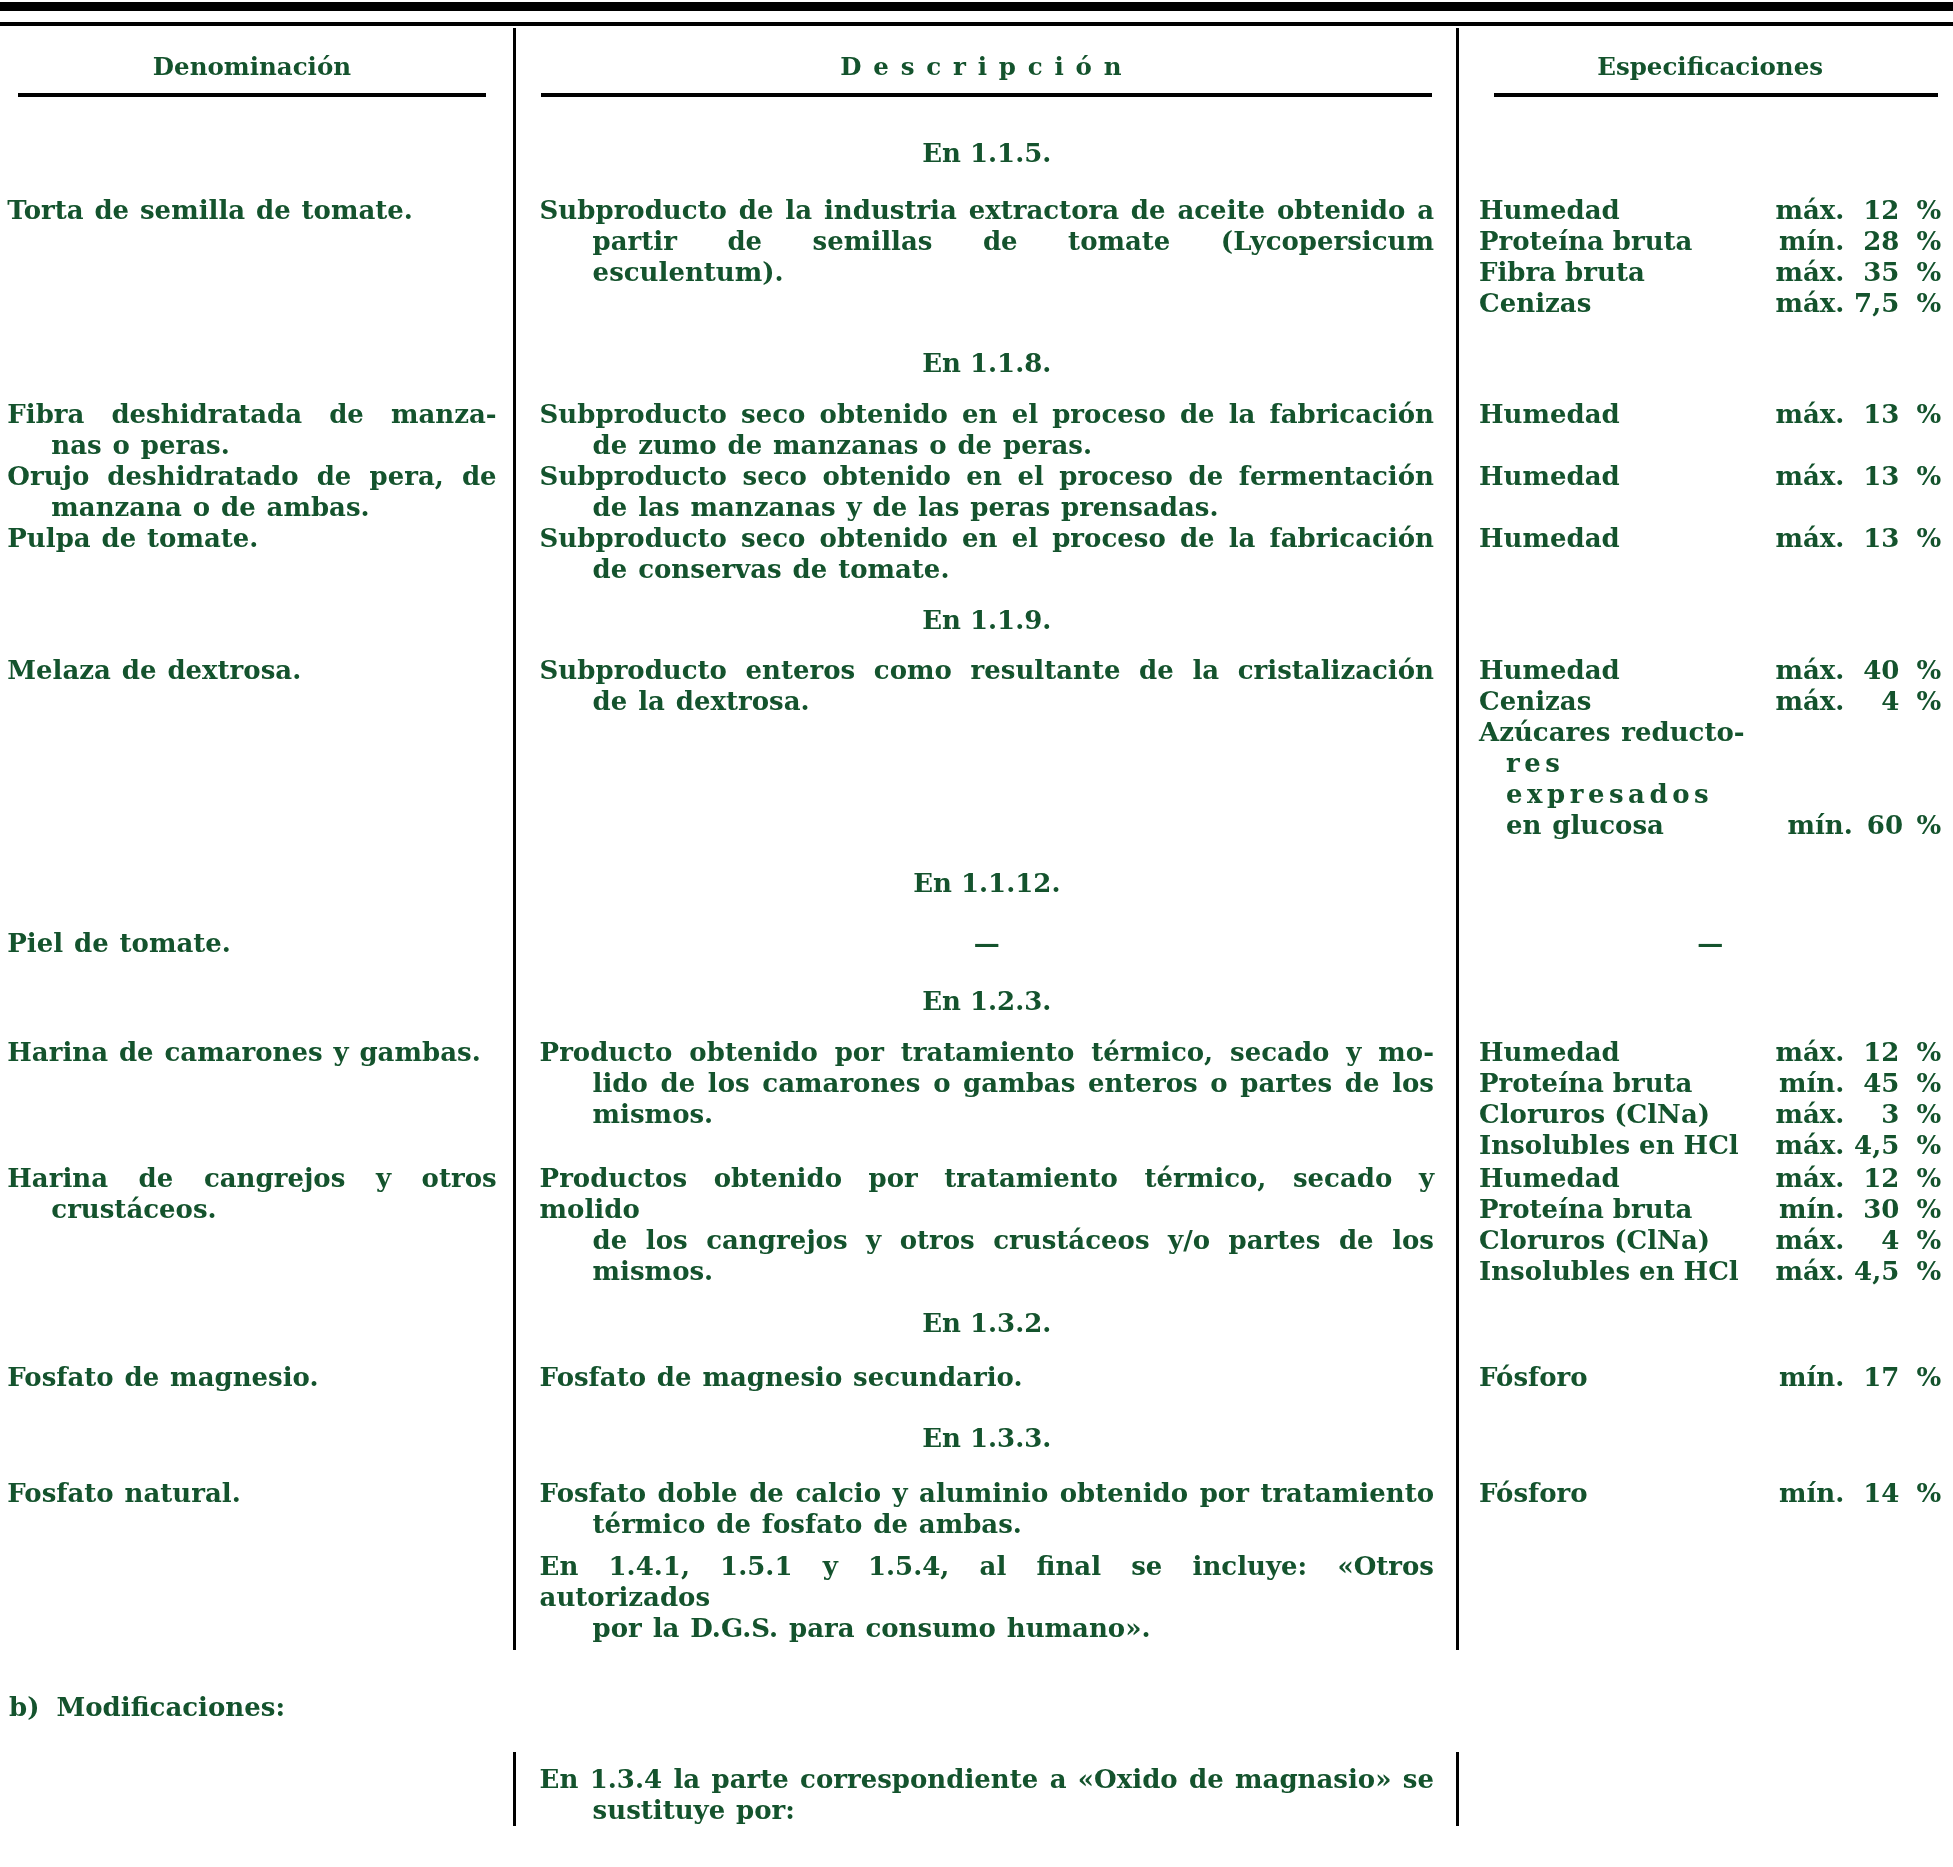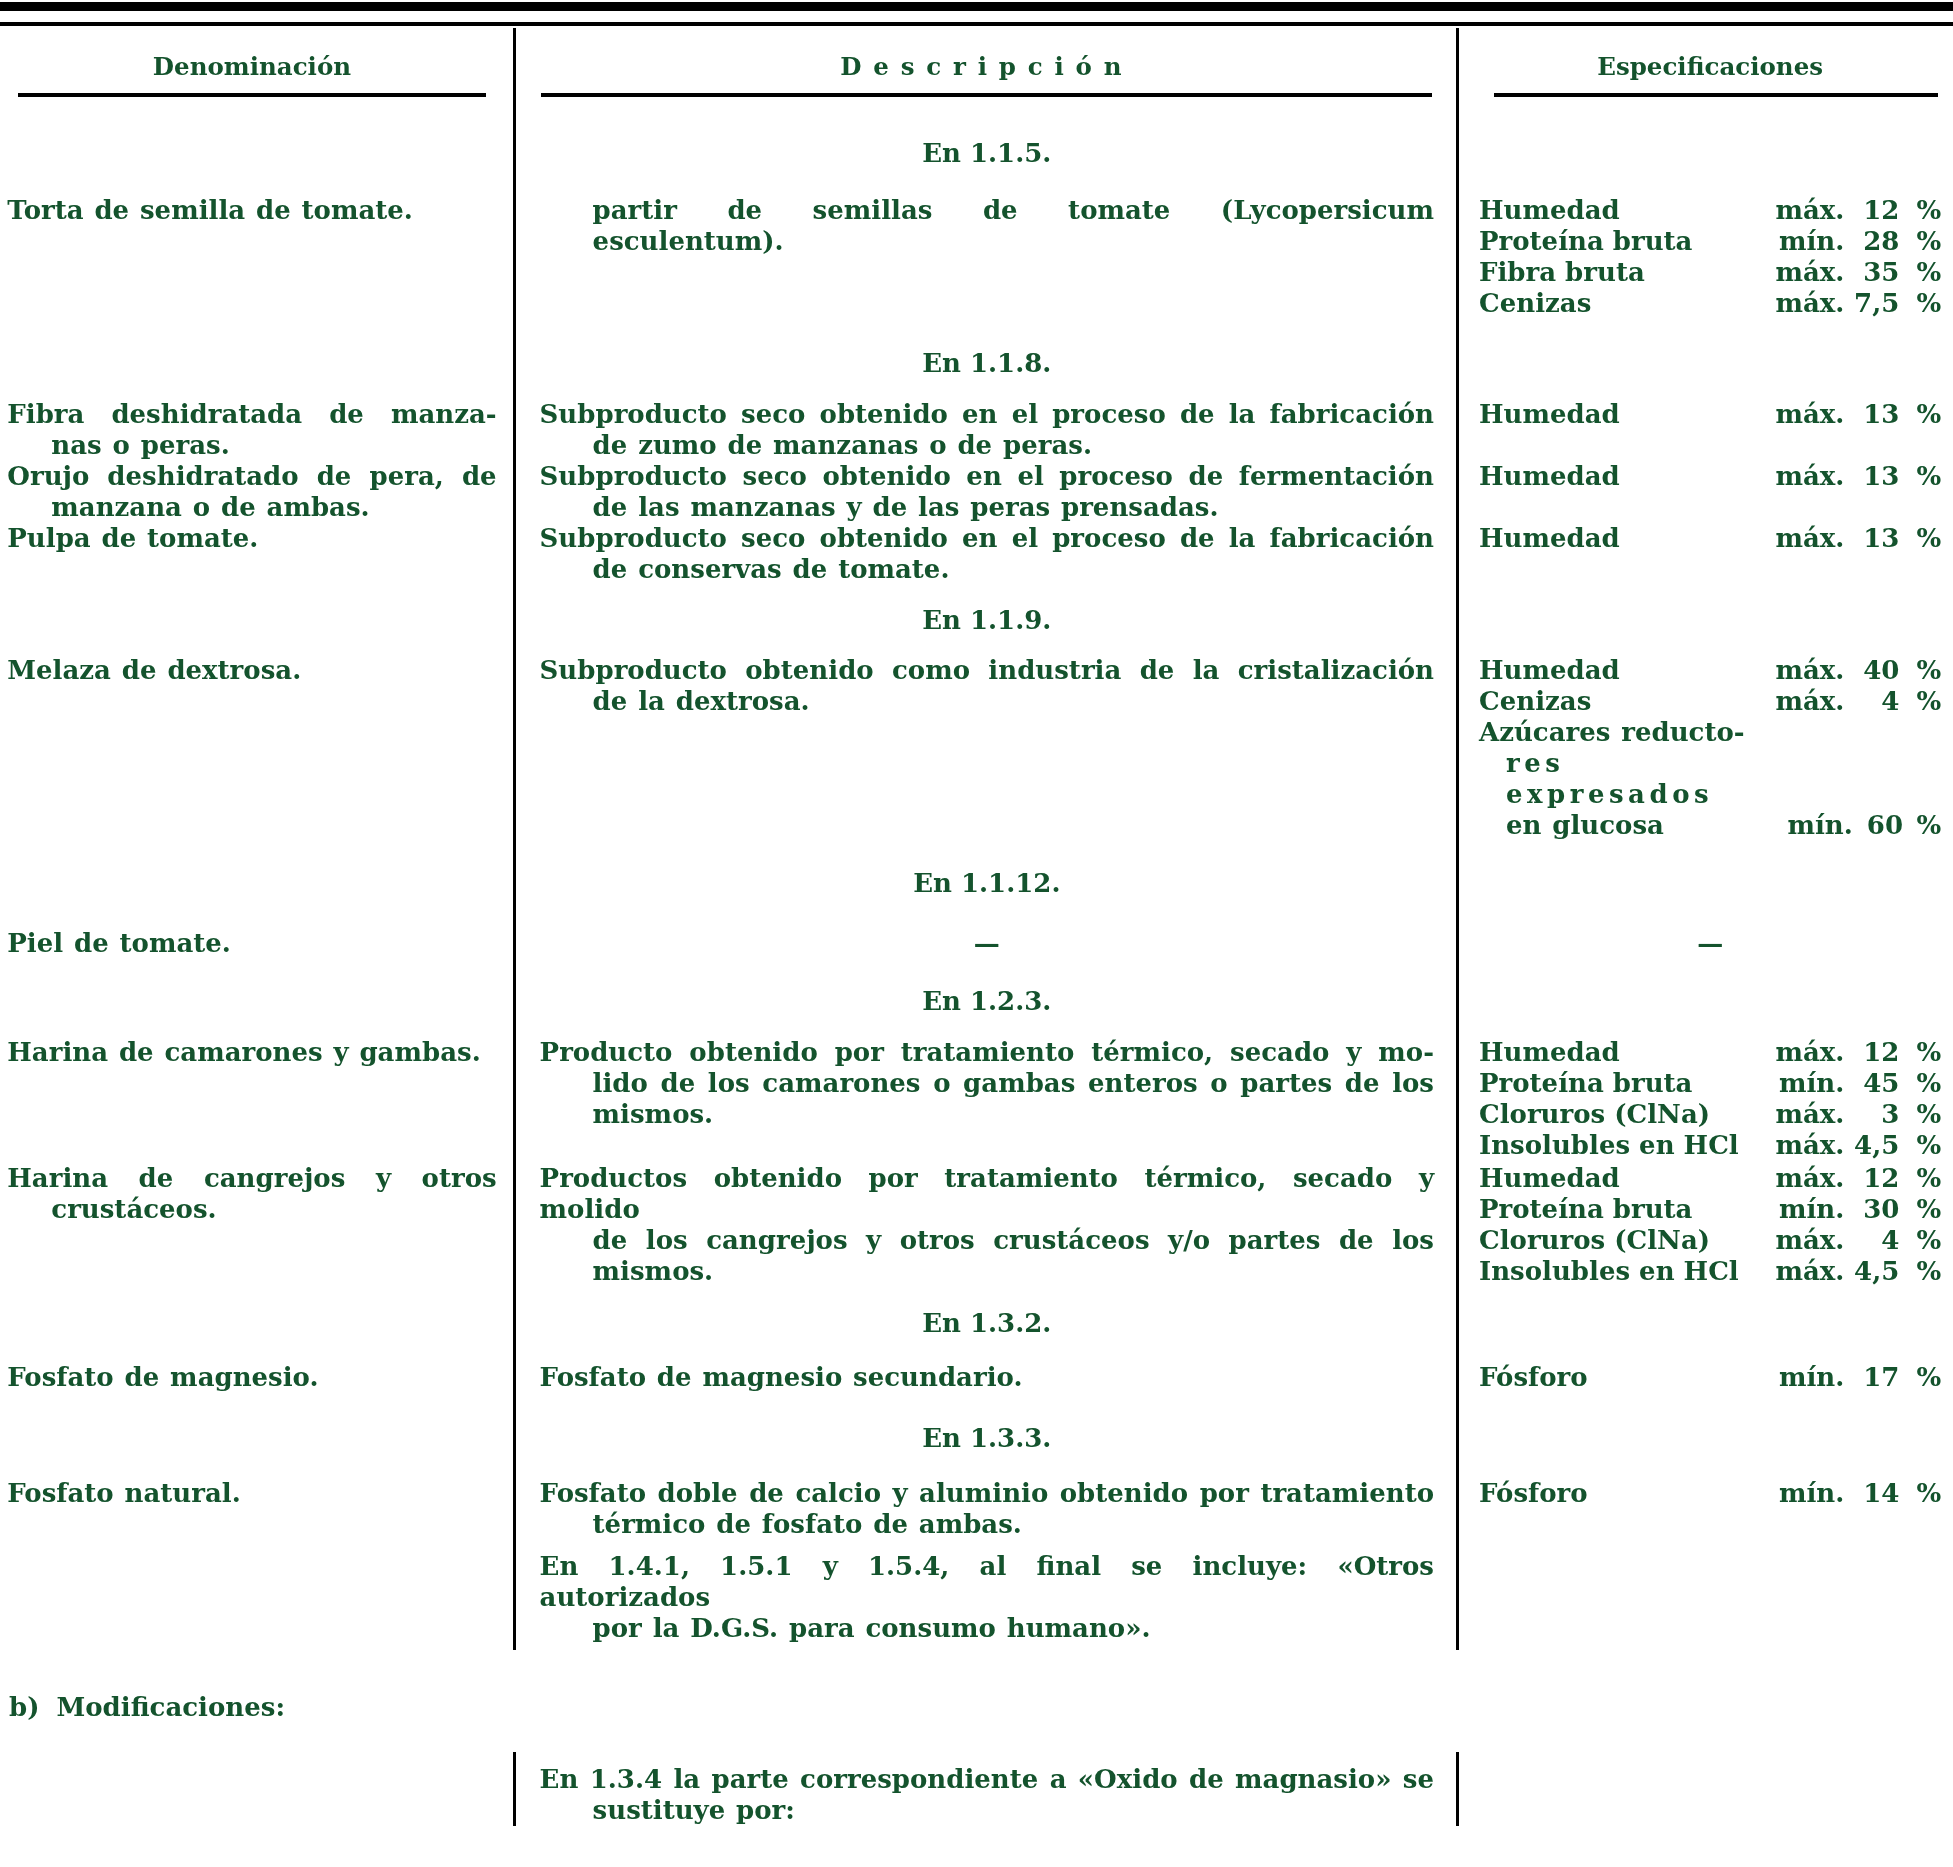--- a/index.html
+++ b/index.html
@@ -80,20 +80,21 @@
       <div class="c1"></div>
       <div class="c2 shead" style="padding-top:41px"><span>En 1.1.5.</span></div>
       <div class="c3"></div>
     </div>
 
     <div class="tr">
       <div class="c1" style="padding-top:26px">
         <div class="line">Torta de semilla de tomate.</div>
       </div>
       <div class="c2" style="padding-top:26px">
+        <div class="line j">Subproducto de la industria extractora de aceite obtenido a</div>
         <div class="line ind j">partir de semillas de tomate (Lycopersicum esculentum).</div>
       </div>
       <div class="c3" style="padding-top:26px">
         <div class="spec">
             <div class="sl">Humedad</div>
             <div class="sc">máx.</div>
             <div class="sv">12</div>
             <div class="su">%</div>
           </div>
         <div class="spec">
@@ -183,21 +184,21 @@
       <div class="c1"></div>
       <div class="c2 shead" style="padding-top:20px"><span>En 1.1.9.</span></div>
       <div class="c3"></div>
     </div>
 
     <div class="tr">
       <div class="c1" style="padding-top:19px">
         <div class="line">Melaza de dextrosa.</div>
       </div>
       <div class="c2" style="padding-top:19px">
-        <div class="line j">Subproducto obtenido como industria de la cristalización</div>
+        <div class="line j">Subproducto enteros como resultante de la cristalización</div>
         <div class="line ind">de la dextrosa.</div>
       </div>
       <div class="c3" style="padding-top:19px">
         <div class="spec">
             <div class="sl">Humedad</div>
             <div class="sc">máx.</div>
             <div class="sv">40</div>
             <div class="su">%</div>
           </div>
         <div class="spec">

